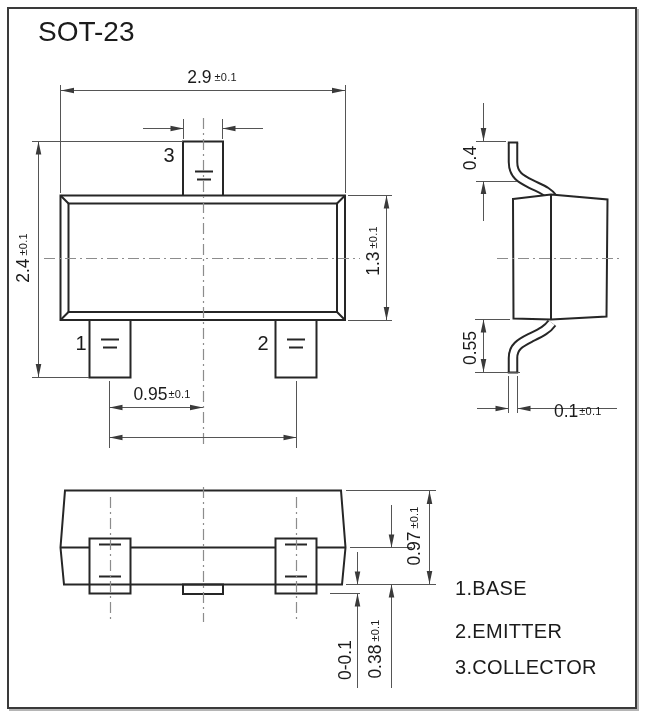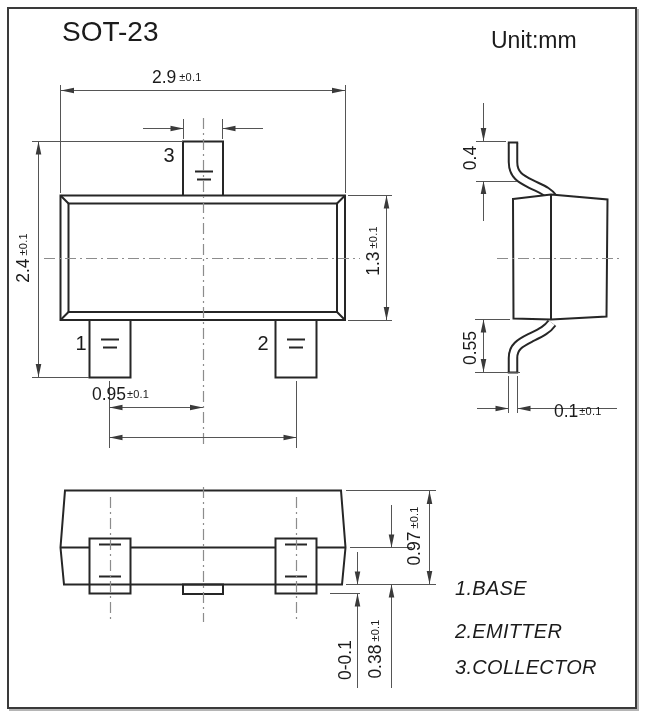--- a/index.html
+++ b/index.html
@@ -9,28 +9,28 @@
          border:2px solid #3a3a3a;box-shadow:2px 2px 0 #b5b5b5;}
   svg{position:absolute;left:0;top:0;}
   .ol{stroke:#262626;stroke-width:2;fill:none;}
   .body-fill{stroke:#262626;stroke-width:2;fill:#ffffff;}
   .dl{stroke:#555555;stroke-width:1;fill:none;}
   .cl{stroke:#8c8c8c;stroke-width:1.2;fill:none;stroke-dasharray:11 4 2 4;}
   .ar{fill:#3a3a3a;stroke:none;}
   .lead-core{stroke:#262626;stroke-width:10.5;fill:none;}
   .lead-fill{stroke:#ffffff;stroke-width:6.5;fill:none;}
   .lbl{position:absolute;white-space:nowrap;font-size:17.5px;line-height:24px;height:24px;}
-  .ctr{text-align:left;}
+  .ctr{text-align:center;}
   .rot{transform:rotate(-90deg);transform-origin:center center;text-align:center;}
   .tol{font-size:11px;margin-left:3px;vertical-align:2px;letter-spacing:0.2px;}
   .tight .tol{margin-left:1px;}
   .pinnum{position:absolute;font-size:20px;width:20px;text-align:center;line-height:24px;}
-  #title{position:absolute;left:38px;top:17px;font-size:28px;line-height:30px;margin-left:24px;}
+  #title{position:absolute;left:38px;top:17px;font-size:28px;line-height:30px;}
   #unit{position:absolute;left:491px;top:27px;font-size:23px;line-height:26px;}
-  .legend-item{position:absolute;left:455px;font-size:20px;line-height:24px;letter-spacing:0.3px;font-style:italic;}
+  .legend-item{position:absolute;left:455px;font-size:20px;line-height:24px;letter-spacing:0.3px;}
 </style>
 </head>
 <body>
 
 <div id="canvas">
   <div id="frame"></div>
 
   <svg width="645" height="715" viewBox="0 0 645 715">
 
     <g>
@@ -96,32 +96,31 @@
 
       <path class="dl" d="M357.5,552 V584 M357.5,594 V688"></path>
       <path class="ar" d="M357.5,584.5 L354.7,571.5 L360.3,571.5 Z M357.5,593.5 L354.7,606.5 L360.3,606.5 Z"></path>
 
       <path class="dl" d="M391.5,505 V547 M391.5,585 V688"></path>
       <path class="ar" d="M391.5,547.5 L388.7,534.5 L394.3,534.5 Z M391.5,584.5 L388.7,597.5 L394.3,597.5 Z"></path>
     </g>
   </svg>
 
   <div id="title">SOT-23</div>
-  <div id="unit">Unit:mm</div>
 
   <div class="lbl ctr" style="left:152px;top:65px;width:120px">
     <span>2.9</span><span class="tol">±0.1</span>
   </div>
   <div class="lbl rot" style="left:-32px;top:246px;width:110px">
     <span>2.4</span><span class="tol">±0.1</span>
   </div>
   <div class="lbl rot" style="left:318px;top:239px;width:110px">
     <span>1.3</span><span class="tol">±0.1</span>
   </div>
-  <div class="lbl ctr tight" style="left:92px;top:382px;width:124px">
+  <div class="lbl ctr tight" style="left:100px;top:382px;width:124px">
     <span>0.95</span><span class="tol">±0.1</span>
   </div>
 
   <div class="lbl rot" style="left:448px;top:146px;width:44px">
     <span>0.4</span>
   </div>
   <div class="lbl rot" style="left:442px;top:336px;width:56px">
     <span>0.55</span>
   </div>
   <div class="lbl tight" style="left:554px;top:399px">

